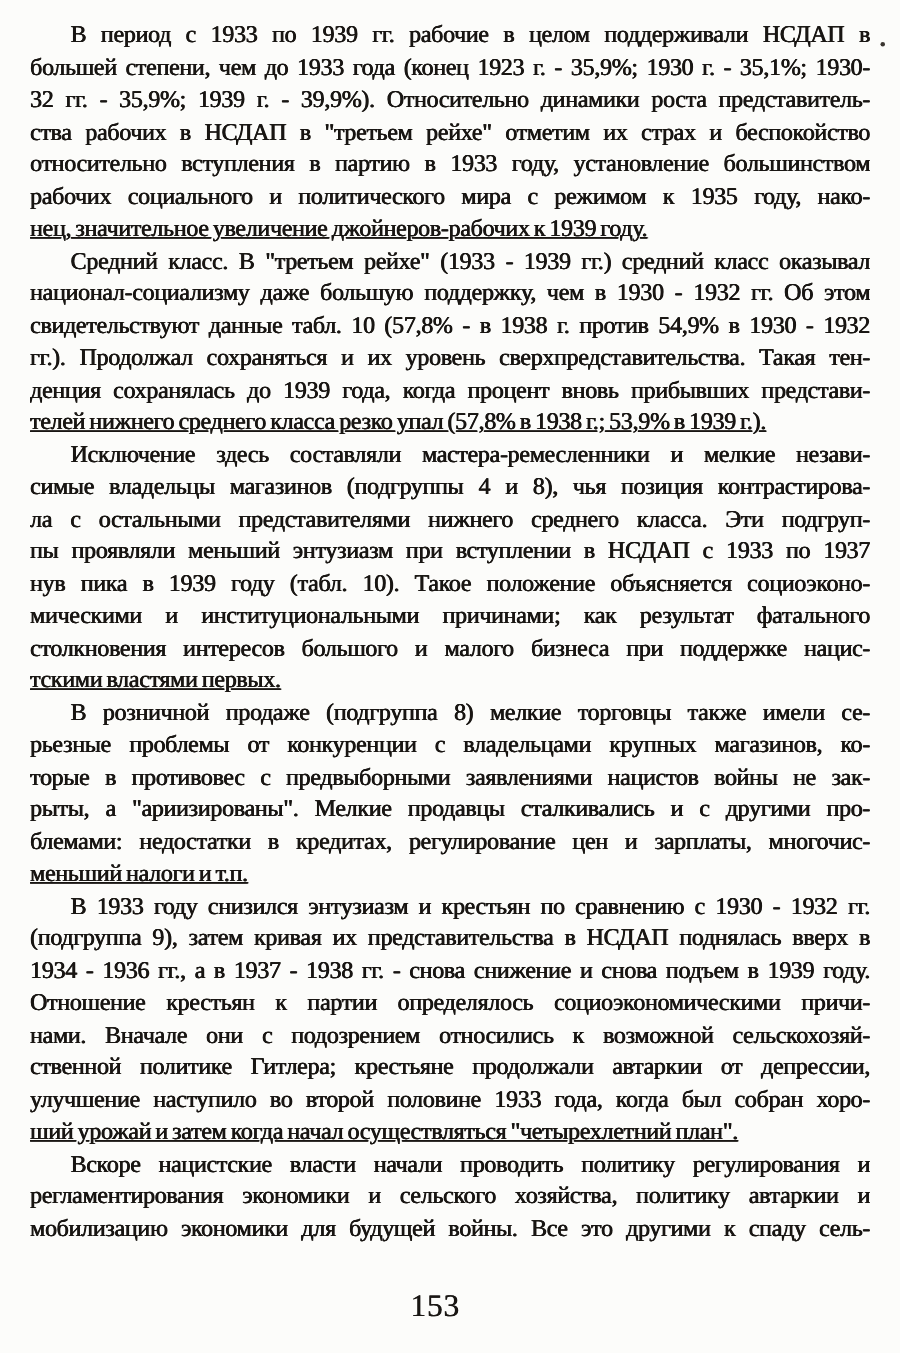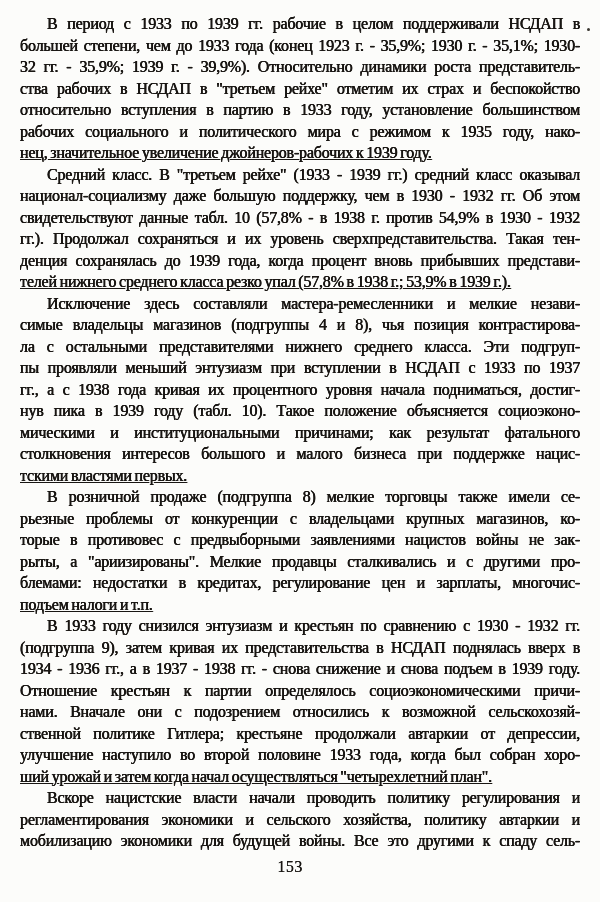--- a/index.html
+++ b/index.html
@@ -50,21 +50,21 @@
   .line.last {
     text-align-last: left;
     text-decoration: underline;
   }
   .page-number {
     position: absolute;
     top: 858px;
     left: 0;
     width: 580px;
     text-align: center;
-    font-size: 16px;
+    font-size: 21px;
     letter-spacing: 0.5px;
     text-shadow: 0.3px 0 0 currentColor;
   }
   .scan-speck {
     position: absolute;
     top: 28px;
     left: 587px;
     width: 3px;
     height: 3px;
     border-radius: 50%;
@@ -91,33 +91,32 @@
         <div class="line">свидетельствуют данные табл. 10 (57,8% - в 1938 г. против 54,9% в 1930 - 1932</div>
         <div class="line">гг.). Продолжал сохраняться и их уровень сверхпредставительства. Такая тен-</div>
         <div class="line">денция сохранялась до 1939 года, когда процент вновь прибывших представи-</div>
         <div class="line last">телей нижнего среднего класса резко упал (57,8% в 1938 г.; 53,9% в 1939 г.).</div>
       </div>
       <div class="paragraph">
         <div class="line first">Исключение здесь составляли мастера-ремесленники и мелкие незави-</div>
         <div class="line">симые владельцы магазинов (подгруппы 4 и 8), чья позиция контрастирова-</div>
         <div class="line">ла с остальными представителями нижнего среднего класса. Эти подгруп-</div>
         <div class="line">пы проявляли меньший энтузиазм при вступлении в НСДАП с 1933 по 1937</div>
-        <div class="line">гг., а с 1938 года кривая их процентного уровня начала подниматься, достиг-</div>
         <div class="line">нув пика в 1939 году (табл. 10). Такое положение объясняется социоэконо-</div>
         <div class="line">мическими и институциональными причинами; как результат фатального</div>
         <div class="line">столкновения интересов большого и малого бизнеса при поддержке нацис-</div>
         <div class="line last">тскими властями первых.</div>
       </div>
       <div class="paragraph">
         <div class="line first">В розничной продаже (подгруппа 8) мелкие торговцы также имели се-</div>
         <div class="line">рьезные проблемы от конкуренции с владельцами крупных магазинов, ко-</div>
         <div class="line">торые в противовес с предвыборными заявлениями нацистов войны не зак-</div>
         <div class="line">рыты, а "ариизированы". Мелкие продавцы сталкивались и с другими про-</div>
         <div class="line">блемами: недостатки в кредитах, регулирование цен и зарплаты, многочис-</div>
-        <div class="line last">подъем налоги и т.п.</div>
+        <div class="line last">меньший налоги и т.п.</div>
       </div>
       <div class="paragraph">
         <div class="line first">В 1933 году снизился энтузиазм и крестьян по сравнению с 1930 - 1932 гг.</div>
         <div class="line">(подгруппа 9), затем кривая их представительства в НСДАП поднялась вверх в</div>
         <div class="line">1934 - 1936 гг., а в 1937 - 1938 гг. - снова снижение и снова подъем в 1939 году.</div>
         <div class="line">Отношение крестьян к партии определялось социоэкономическими причи-</div>
         <div class="line">нами. Вначале они с подозрением относились к возможной сельскохозяй-</div>
         <div class="line">ственной политике Гитлера; крестьяне продолжали автаркии от депрессии,</div>
         <div class="line">улучшение наступило во второй половине 1933 года, когда был собран хоро-</div>
         <div class="line last">ший урожай и затем когда начал осуществляться "четырехлетний план".</div>

